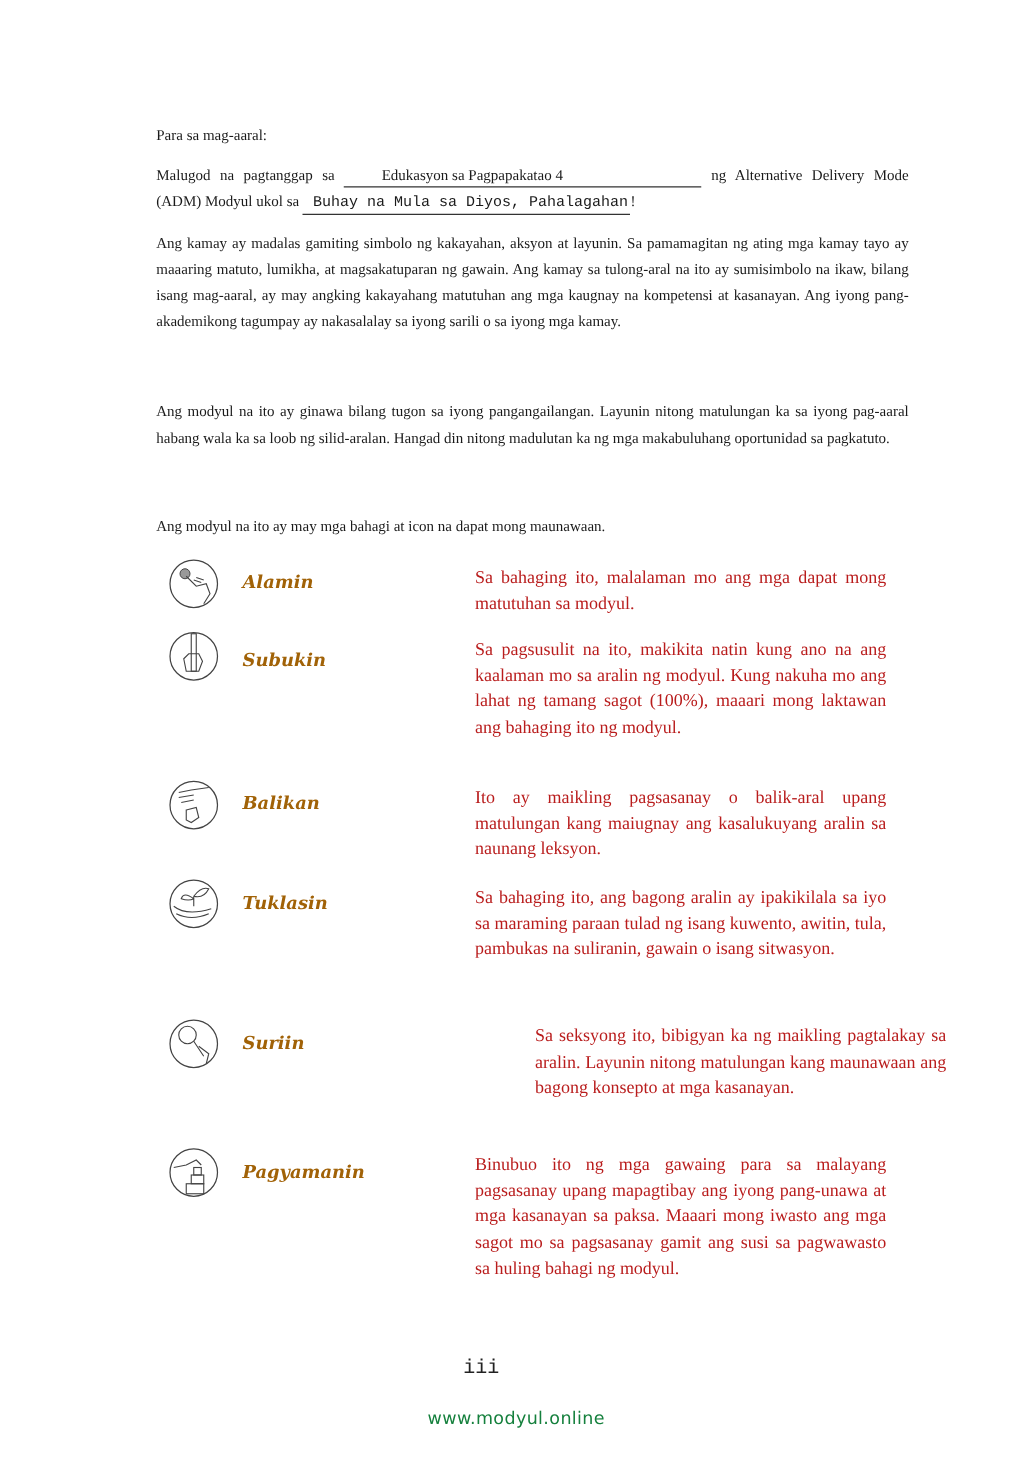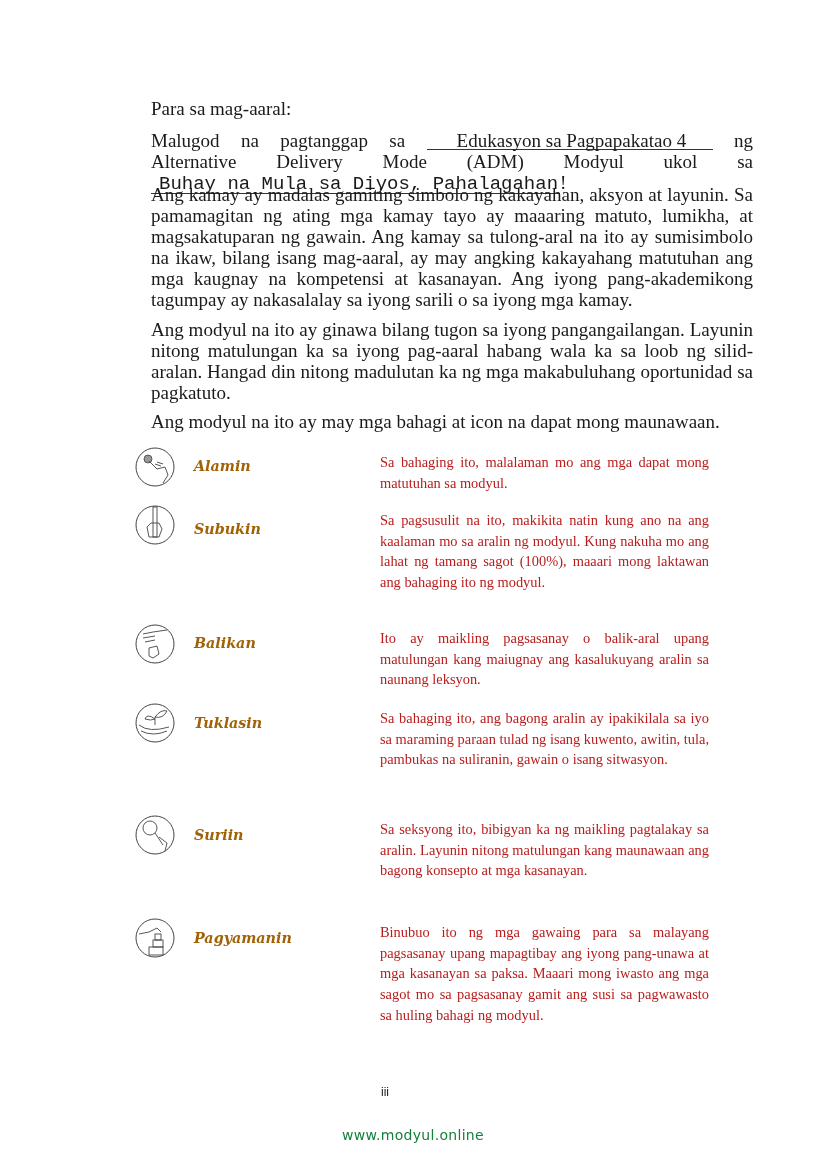--- a/index.html
+++ b/index.html
@@ -1,32 +1,32 @@
 <!DOCTYPE html>
 <html><head>
 <meta charset="utf-8">
 <style>
   html, body { margin:0; padding:0; background:#ffffff; }
   body { width:826px; height:1169px; position:relative; overflow:hidden; color:#1a1a1a; }
   .page { position:absolute; left:0; top:0; width:826px; height:1169px; }
-  .intro { position:absolute; left:125px; width:602px; font-family:"Liberation Serif", "DejaVu Serif", serif; font-size:19px; line-height:21px; text-align:justify;margin-left:26px; }
+  .intro { position:absolute; left:125px; width:602px; font-family:"Liberation Serif", "DejaVu Serif", serif; font-size:12px; line-height:21px; text-align:justify; }
   .p-greet { top:98px; }
   .p-welcome { top:130px; }
   .p-hand { top:184px; }
   .p-module { top:319px; }
   .p-icons { top:411px; }
   .fill { display:inline-block; border-bottom:1px solid #333; line-height:17px; }
   .fill1 { min-width:252px; padding:0 4px 0 30px; }
   .fill2 { min-width:200px; padding:0 2px 0 8px;font-family:Liberation Mono, monospace; }
   .row { position:absolute; left:132px; width:596px; }
   .icon { position:absolute; left:3px; top:0; width:40px; height:40px; }
   .icon svg { width:40px; height:40px; display:block; }
   .label { position:absolute; left:62px; font-family:"DejaVu Serif", serif; font-weight:bold; font-style:italic; font-size:14.3px; color:#a16207; }
   .desc { position:absolute; left:248px; width:329px; font-family:Liberation Serif, serif; font-size:14.4px; line-height:20.7px; text-align:justify; color:#b91c1c; }
-  .pagenum { position:absolute; top:1085px; left:0; width:770px; text-align:center; font-family:Liberation Sans, sans-serif; font-size:12px; color:#222; }
+  .pagenum { position:absolute; top:1085px; left:0; width:770px; text-align:center; font-family:Liberation Mono, monospace; font-size:16px; color:#222; }
   .watermark { position:absolute; top:1127px; left:0; width:826px; text-align:center; font-family:"DejaVu Sans", sans-serif; font-size:14px; color:#15803d; letter-spacing:0.3px; }
 </style>
 </head>
 <body>
 
 <div class="page">
 
   <div class="intro p-greet">Para sa mag-aaral:</div>
 
   <div class="intro p-welcome">
@@ -90,21 +90,21 @@
 
   <div class="row" style="top:815px;">
     <span class="icon">
       <svg viewBox="0 0 40 40">
           <circle cx="20" cy="20" r="19" fill="none" stroke="#444" stroke-width="1"></circle>
         <circle cx="15" cy="13" r="7" fill="none" stroke="#444" stroke-width="0.9"></circle>
         <path d="M20 18 L28 30 M24 22 L32 28 L30 36" fill="none" stroke="#444" stroke-width="0.9"></path>
       </svg>
     </span>
     <span class="label" style="top:12px;">Suriin</span>
-    <div class="desc" style="top:4px;">Sa seksyong ito, bibigyan ka ng maikling pagtalakay sa aralin. Layunin nitong matulungan kang maunawaan ang bagong konsepto at mga kasanayan.</div>
+    <div class="desc" style="top:4px;margin-left:48px;">Sa seksyong ito, bibigyan ka ng maikling pagtalakay sa aralin. Layunin nitong matulungan kang maunawaan ang bagong konsepto at mga kasanayan.</div>
   </div>
 
   <div class="row" style="top:918px;">
     <span class="icon">
       <svg viewBox="0 0 40 40">
           <circle cx="20" cy="20" r="19" fill="none" stroke="#444" stroke-width="1"></circle>
         <path d="M4 16 L14 14 L22 10 L26 14" fill="none" stroke="#444" stroke-width="0.9"></path>
         <rect x="20" y="16" width="6" height="6" fill="none" stroke="#444" stroke-width="0.9"></rect>
         <rect x="18" y="22" width="10" height="7" fill="none" stroke="#444" stroke-width="0.9"></rect>
         <rect x="14" y="29" width="14" height="8" fill="none" stroke="#444" stroke-width="0.9"></rect>

